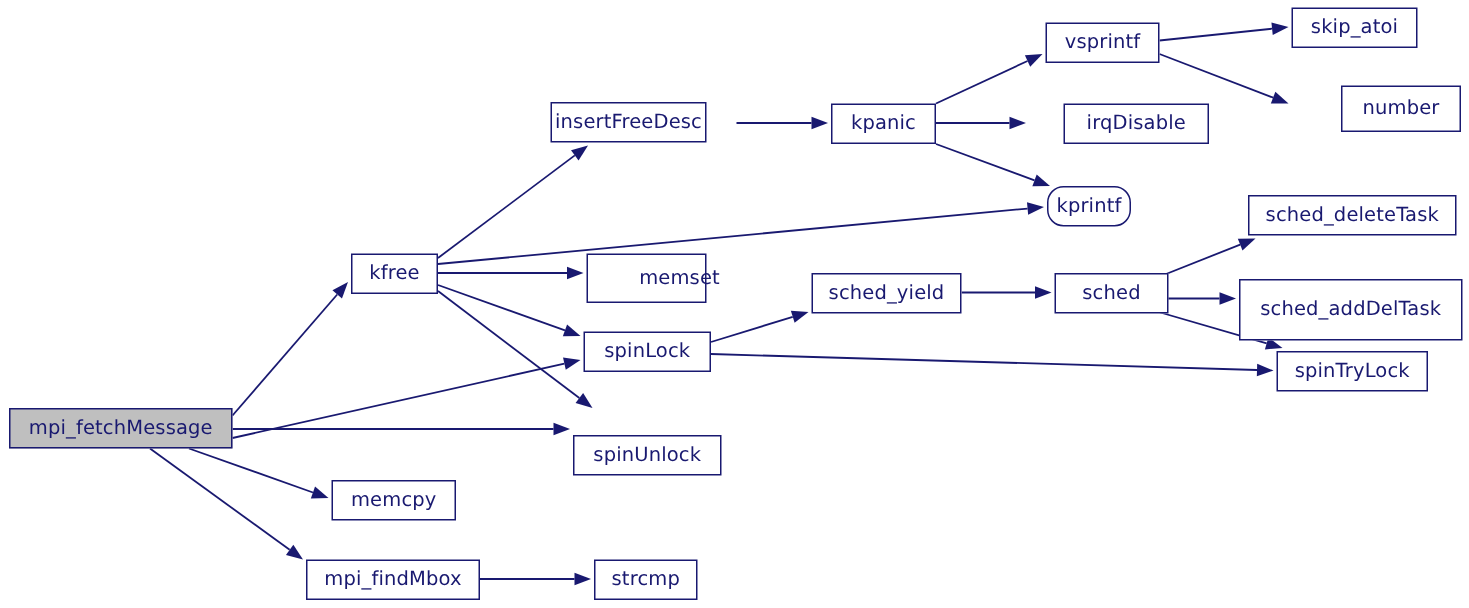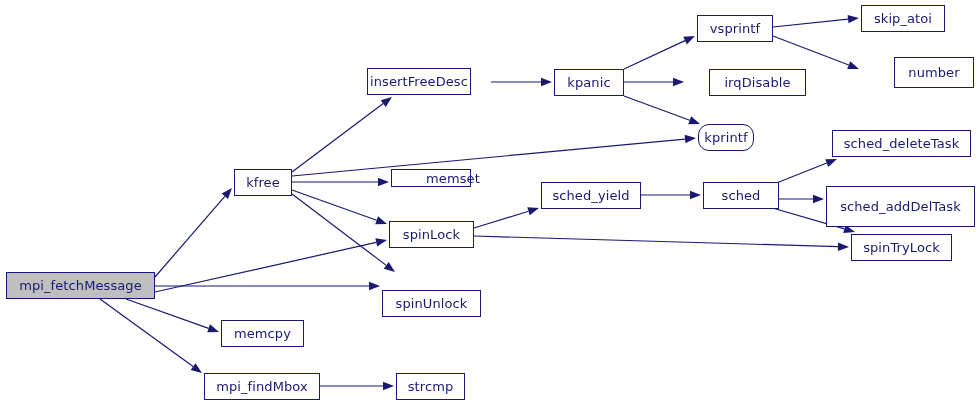--- a/index.html
+++ b/index.html
@@ -153,21 +153,21 @@
       </div>
       <div class="node" style="left: 204px; top: 373px; width: 116px; height: 27px;">
         <span>mpi_findMbox</span>
       </div>
       <div class="node" style="left: 396px; top: 373px; width: 69px; height: 27px;">
         <span>strcmp</span>
       </div>
       <div class="node" style="left: 367px; top: 68px; width: 104px; height: 27px;">
         <span>insertFreeDesc</span>
       </div>
-      <div class="node" style="left: 391px; top: 169px; width: 80px; height: 18px; padding-left: 44px;">
+      <div class="node" style="left: 391px; top: 169px; width: 80px; height: 33px; padding-left: 44px;">
         <span>memset</span>
       </div>
       <div class="node" style="left: 389px; top: 221px; width: 85px; height: 27px;">
         <span>spinLock</span>
       </div>
       <div class="node" style="left: 382px; top: 290px; width: 99px; height: 27px;">
         <span>spinUnlock</span>
       </div>
       <div class="node" style="left: 554px; top: 69px; width: 70px; height: 27px;">
         <span>kpanic</span>

